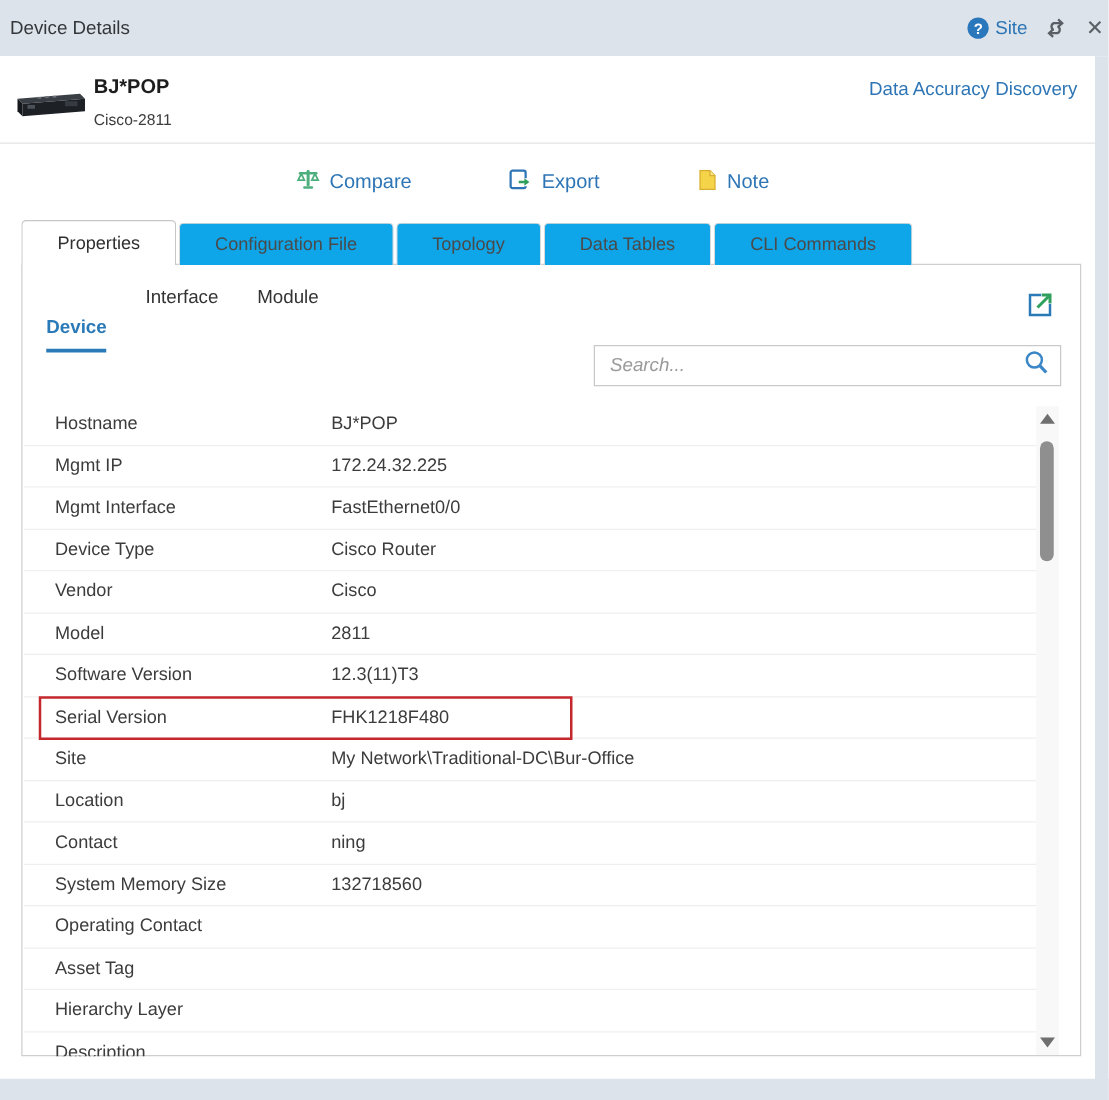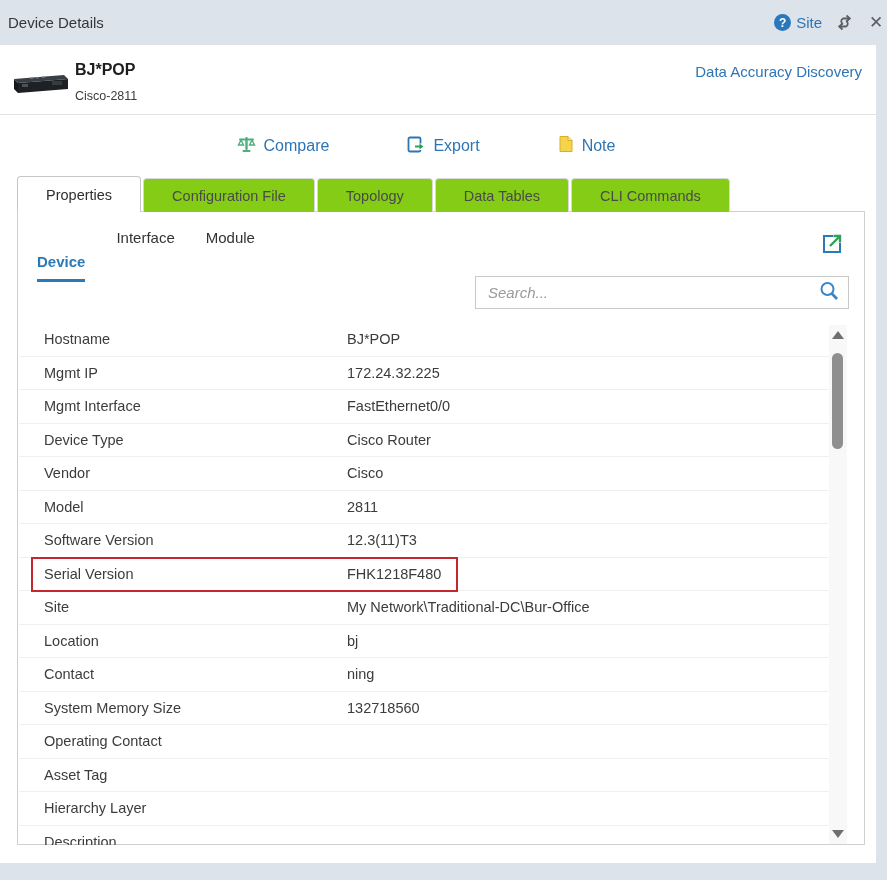--- a/index.html
+++ b/index.html
@@ -24,39 +24,39 @@
   .dev-model { position:absolute; left:75px; top:44px; font-size:12.5px; color:#3c3c3c; }
   .accuracy-link { position:absolute; right:14px; top:18px; font-size:15px; color:#2e75b5; cursor:pointer; }
 
   
   .actions { position:absolute; left:0; top:128px; width:876px; height:36px; display:flex; justify-content:center; align-items:center; gap:78px; padding-right:24px; }
   .action { display:flex; align-items:center; gap:8px; cursor:pointer; }
   .action-label { font-size:16px; color:#2e75b5; }
 
   
   .tabbar { position:absolute; left:17px; top:177px; height:35px; display:flex; align-items:flex-end; z-index:3; }
-  .tab { height:34px; padding:0 28px; display:flex; align-items:center; font-size:14.5px; color:#4a4a4a; background:#84cc16; border:1px solid #d9d9d9; border-bottom:none; border-radius:4px 4px 0 0; margin-right:2px; cursor:pointer; white-space:nowrap; }
+  .tab { height:34px; padding:0 28px; display:flex; align-items:center; font-size:14.5px; color:#4a4a4a; background:#0ea5e9; border:1px solid #d9d9d9; border-bottom:none; border-radius:4px 4px 0 0; margin-right:2px; cursor:pointer; white-space:nowrap; }
   .tab.active { height:36px; background:#fff; color:#2f2f2f; border:1px solid #c6c6c6; border-bottom:none; position:relative; z-index:4; }
 
   
   .panel { position:absolute; left:17px; top:211px; width:848px; height:634px; background:#fff; border:1px solid #cfcfcf; z-index:2; }
 
   .subtabs { position:absolute; left:19px; top:17px; display:flex; gap:31px; }
   .subtab { font-size:15px; color:#333; padding-bottom:9px; cursor:pointer; }
   .subtab.active { color:#2a7ab8; font-weight:bold; border-bottom:3px solid #2a7ab8;margin-top:24px; }
   .popout { position:absolute; right:20px; top:20px; cursor:pointer; }
 
   .searchbox { position:absolute; left:457px; top:64px; width:374px; height:33px; border:1px solid #c9c9c9; background:#fff; display:flex; align-items:center; padding:0 8px 0 12px; }
   .searchbox input { flex:1; border:none; outline:none; font-size:15px; font-style:italic; color:#555; font-family:"Liberation Sans", sans-serif; background:transparent; }
   .searchbox input::placeholder { color:#9a9a9a; font-style:italic; }
 
   
   .ptable { position:absolute; left:1px; top:111px; width:810px; height:522px; overflow:hidden; }
   .prow { height:33.5px; display:flex; align-items:center; border-bottom:1px solid #efefef; position:relative; }
-  .plabel { width:328px; padding-left:25px; font-size:14.5px; color:#3c3c3c; }
+  .plabel { width:246px; padding-left:25px; font-size:14.5px; color:#3c3c3c; }
   .pvalue { font-size:14.5px; color:#3c3c3c; }
   .redbox { position:absolute; left:12px; top:-1px; width:427px; height:35px; border:2px solid #c5282c; pointer-events:none; }
 
   
   .vscroll { position:absolute; right:17px; top:113px; width:18px; height:519px; background:#f8f8f8; }
   .scroll-arrow-up { position:absolute; top:6px; left:3px; width:0; height:0; border-left:6px solid transparent; border-right:6px solid transparent; border-bottom:8px solid #6f6f6f; cursor:pointer; }
   .scroll-arrow-down { position:absolute; bottom:6px; left:3px; width:0; height:0; border-left:6px solid transparent; border-right:6px solid transparent; border-top:8px solid #6f6f6f; cursor:pointer; }
   .scroll-thumb { position:absolute; top:28px; left:3px; width:11px; height:96px; background:#8f8f8f; border-radius:6px; cursor:pointer; }
 </style>
 </head>

